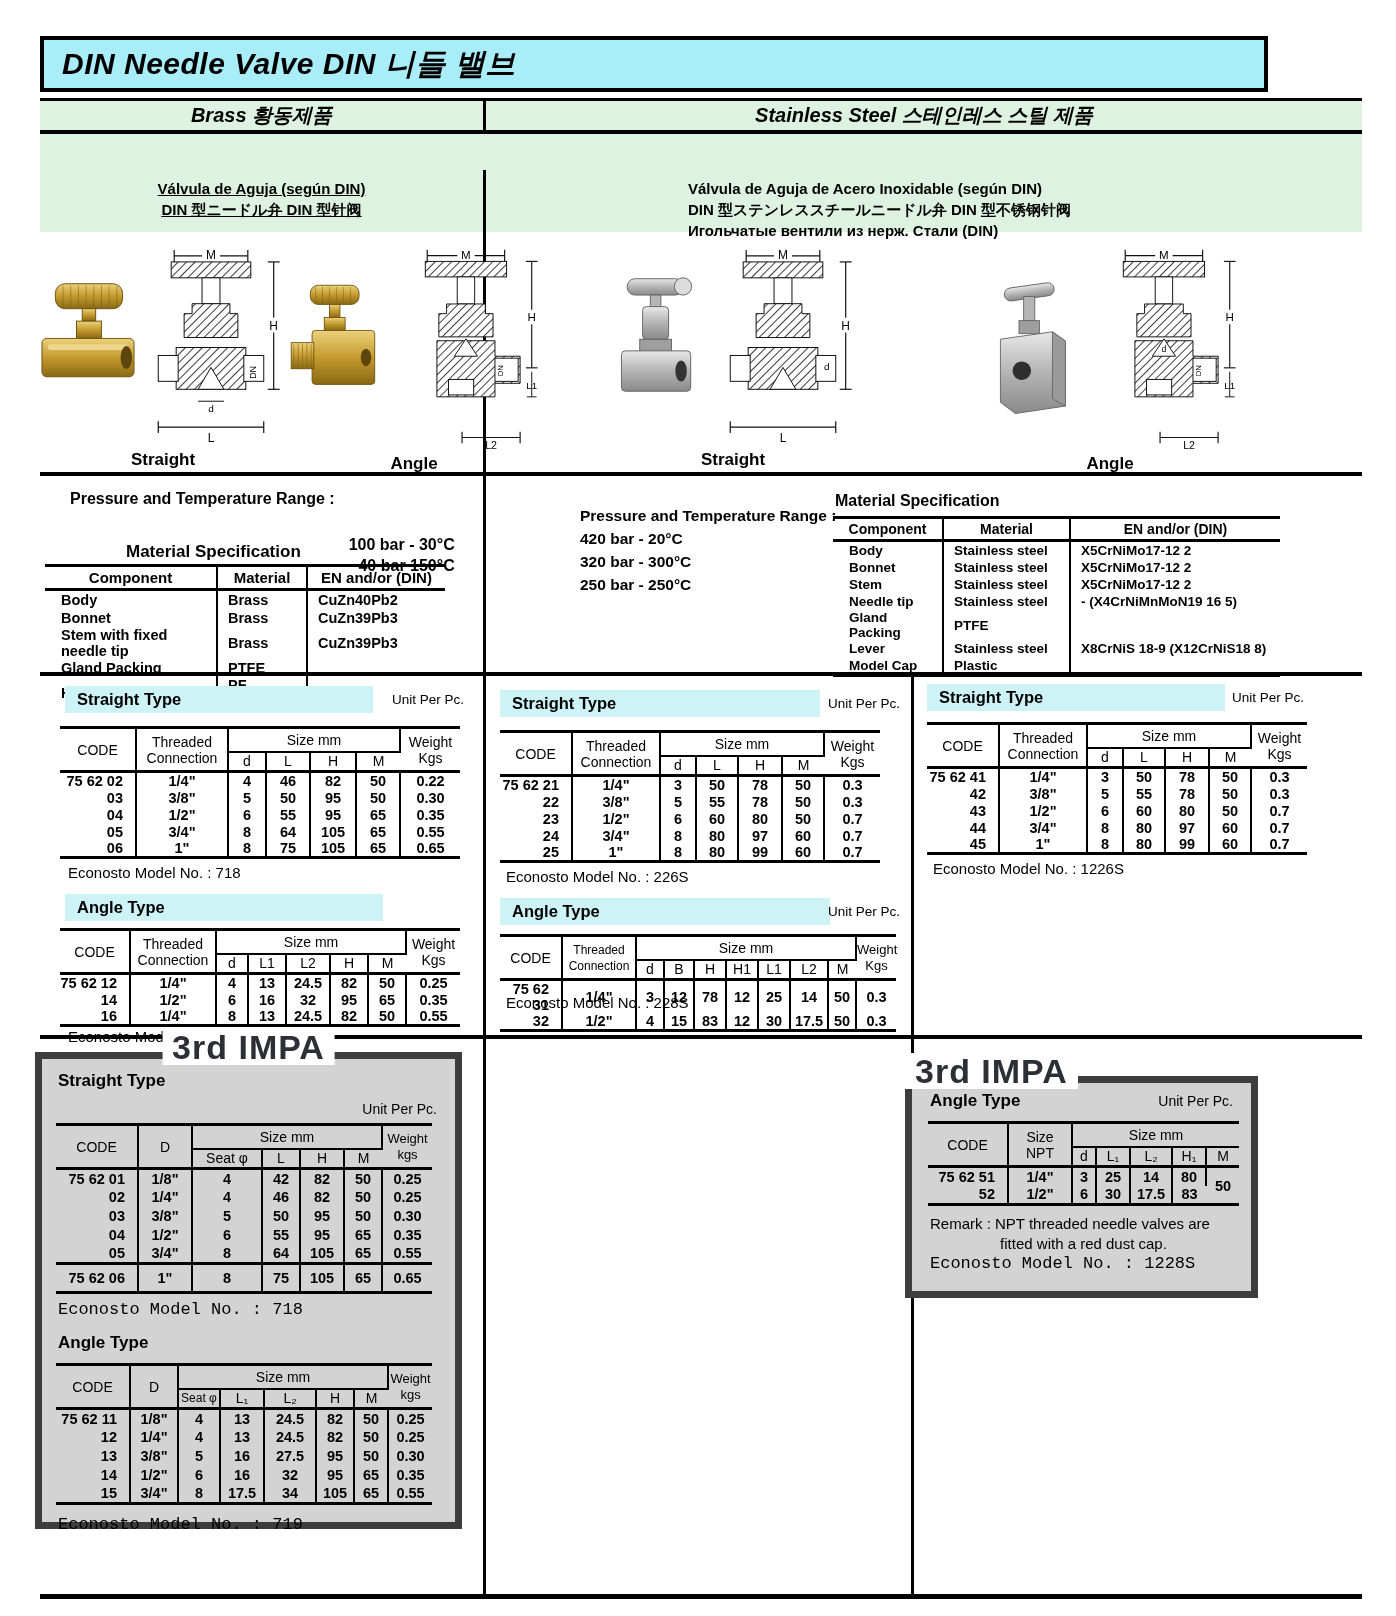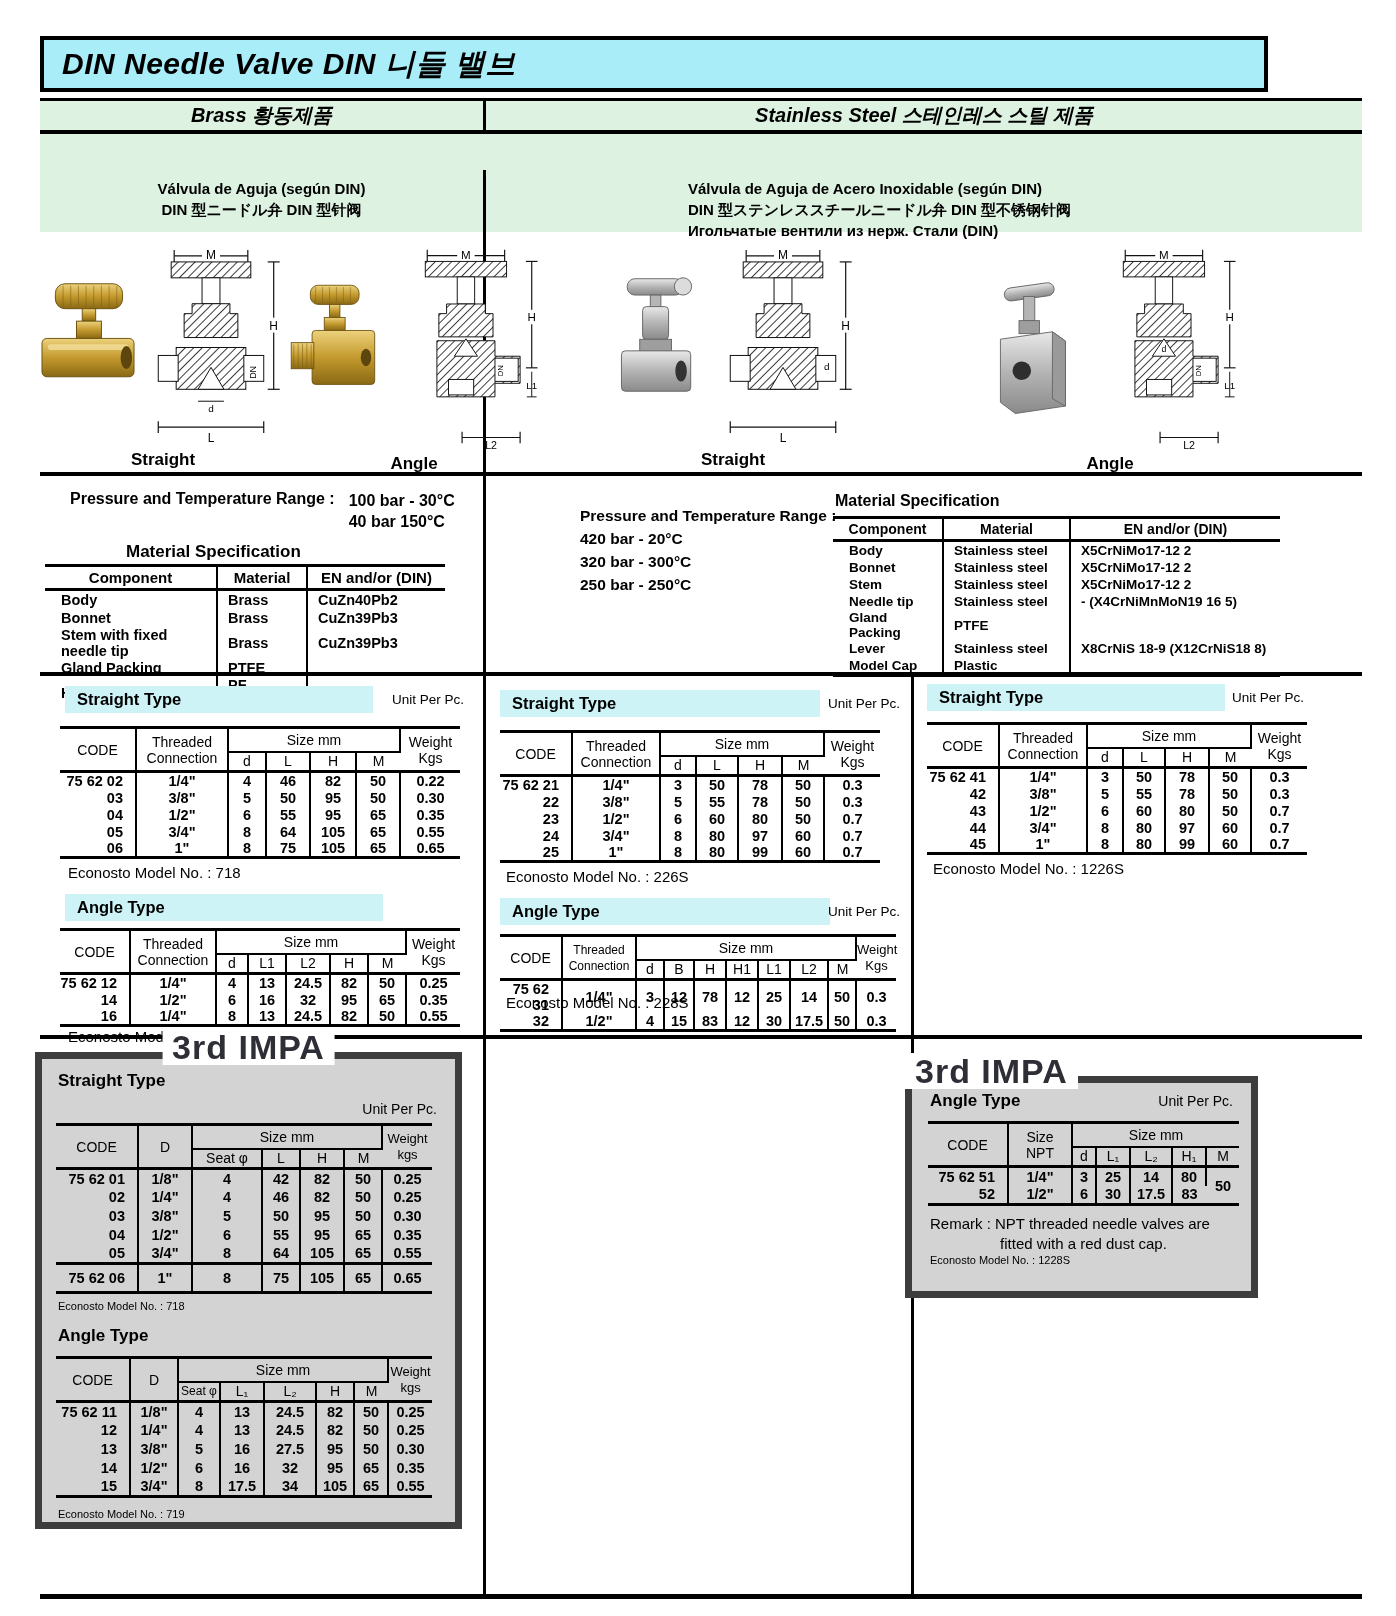--- a/index.html
+++ b/index.html
@@ -20,36 +20,36 @@
   .gb-row1{position:absolute;left:0;top:0;width:100%;height:33px;border-bottom:4px solid #000;box-sizing:border-box;}
   .gb-cell{position:absolute;top:0;height:29px;display:flex;align-items:center;justify-content:center;
            font-weight:bold;font-style:italic;font-size:20px;}
   .gb-row2{position:absolute;left:0;top:37px;width:100%;height:32px;border-bottom:4px solid #000;box-sizing:border-box;}
   .gb-bsp{position:absolute;left:0;top:0;width:853px;height:28px;display:flex;align-items:center;justify-content:center;
           font-weight:bold;font-style:italic;font-size:19px;}
   .gb-npt{position:absolute;left:853px;right:2px;top:-2px;height:32px;border:3px solid #000;background:#ddf2e0;
           display:flex;align-items:center;justify-content:center;font-weight:bold;font-style:italic;font-size:19px;z-index:2;}
   .gb-row3{position:absolute;left:0;top:69px;width:100%;bottom:0;}
   .gb-desc-left{position:absolute;left:0;top:8px;width:443px;text-align:center;
-                font-size:15px;line-height:21px;font-weight:600;}
+                font-size:15px;line-height:21px;font-weight:600;text-decoration:underline;}
   .gb-desc-right{position:absolute;left:648px;top:8px;text-align:left;font-size:15px;line-height:21px;font-weight:600;}
 
   
   .images-band{position:absolute;left:40px;top:232px;width:1322px;height:240px;}
   .img-half{position:absolute;top:0;height:100%;box-sizing:border-box;display:flex;
             justify-content:space-evenly;align-items:flex-start;padding-top:12px;}
   .fig-group{display:flex;flex-direction:column;align-items:center;}
   .fig-pair{display:flex;align-items:flex-start;}
   .fig-cap{font-weight:bold;font-size:17px;margin-top:2px;}
   svg text{font-family:"Liberation Sans",sans-serif;}
 
   
   .specs-band{position:absolute;left:40px;top:472px;width:1322px;height:200px;border-top:4px solid #000;box-sizing:border-box;}
   .press-left{position:absolute;left:30px;top:14px;display:flex;font-weight:bold;font-size:16px;}
-  .press-left .vals{margin-left:14px;text-align:left;line-height:21px;}
+  .press-left .vals{margin-left:14px;text-align:right;line-height:21px;margin-top:44px;}
   .mat-title-left{position:absolute;left:86px;top:66px;font-weight:bold;font-size:17px;}
   .spec{border-collapse:collapse;table-layout:fixed;}
   .spec th{font-size:15px;font-weight:bold;text-align:center;border-top:3px solid #000;border-bottom:3px solid #000;padding:2px 0;}
   .spec th,.spec td{border-right:2px solid #000;}
   .spec th:last-child,.spec td:last-child{border-right:none;}
   .spec td{font-size:14.5px;font-weight:600;text-align:left;padding:0 0 0 10px;height:18px;}
   .spec td:first-child{padding-left:16px;}
   .spec.bordered{border-bottom:3px solid #000;}
   .spec-left-table{position:absolute;left:5px;top:88px;width:400px;}
   .press-right{position:absolute;left:540px;top:28px;font-weight:bold;font-size:15.5px;line-height:23px;}
@@ -83,21 +83,21 @@
   .bottom-band{position:absolute;left:40px;top:1035px;width:1322px;height:559px;border-top:4px solid #000;box-sizing:border-box;}
   .impa-box{position:absolute;background:#d3d3d3;border:7px solid #3d3d3d;box-sizing:border-box;padding:10px 12px;}
   .impa-label{position:absolute;top:-30px;height:36px;line-height:36px;font-size:34px;font-weight:bold;
               color:#2e2e36;background:#fff;padding:0 10px;letter-spacing:1px;white-space:nowrap;z-index:3;}
   .impa-h{font-weight:bold;font-size:17px;margin:2px 0 0 4px;}
   .impa-unit{text-align:right;font-size:14px;margin:10px 6px 6px 0;}
   .impa-table{margin-left:2px;}
   .impa-table tbody tr{height:19px;}
   .impa-table td{font-size:14.5px;}
   .t-impa-straight tbody tr:last-child td{border-top:3px solid #000;height:26px;}
-  .impa-econ{font-size:11px;margin:6px 0 0 4px;}
+  .impa-econ{font-size:17px;margin:6px 0 0 4px;font-family:Liberation Mono, monospace;}
   .remark{font-size:15px;margin:8px 0 0 4px;line-height:20px;}
   .remark .r2{text-align:center;}
   .impa-flex{display:flex;justify-content:space-between;align-items:center;margin:0 4px;}
   .impa-flex .u{font-size:14px;}
 
   .bottom-rule{position:absolute;left:40px;top:1594px;width:1322px;height:5px;background:#000;}
 </style>
 </head>
 <body>
 

